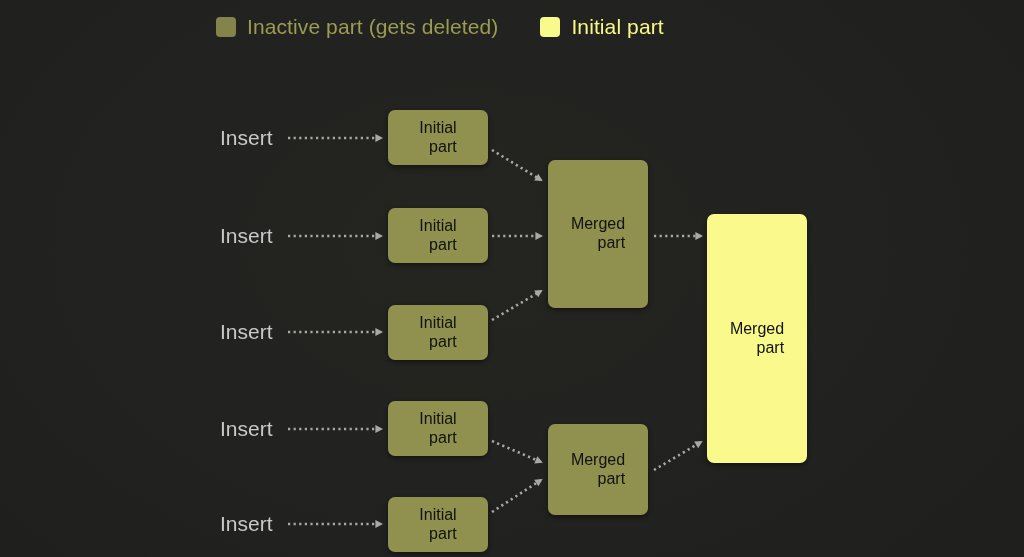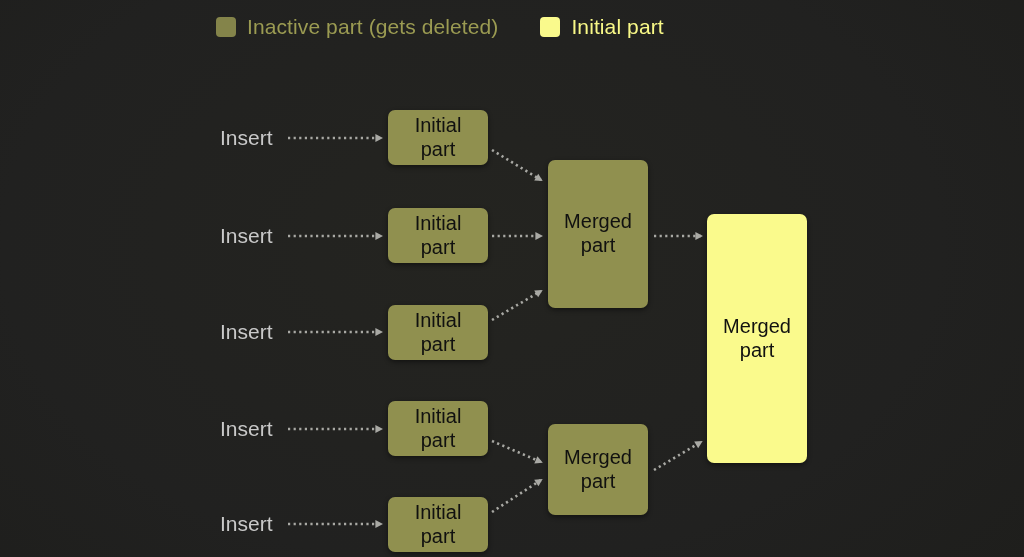--- a/index.html
+++ b/index.html
@@ -54,23 +54,23 @@
   .legend-gap { width: 42px; }
 
   
   .node {
     position: absolute;
     box-sizing: border-box;
     border-radius: 7px;
     display: flex;
     align-items: center;
     justify-content: center;
-    text-align: center;
+    text-align: right;
     color: #111110;
-    font-size: 20px;
+    font-size: 16px;
     line-height: 1.18;
     box-shadow: 0 2px 5px rgba(0,0,0,.45);
   }
   .node.inactive { background: #90904f; }
   .node.active   { background: #fafa8c; }
   .node span { display: block; }
 
   .insert-label {
     position: absolute;
     color: #c9c9c9;

